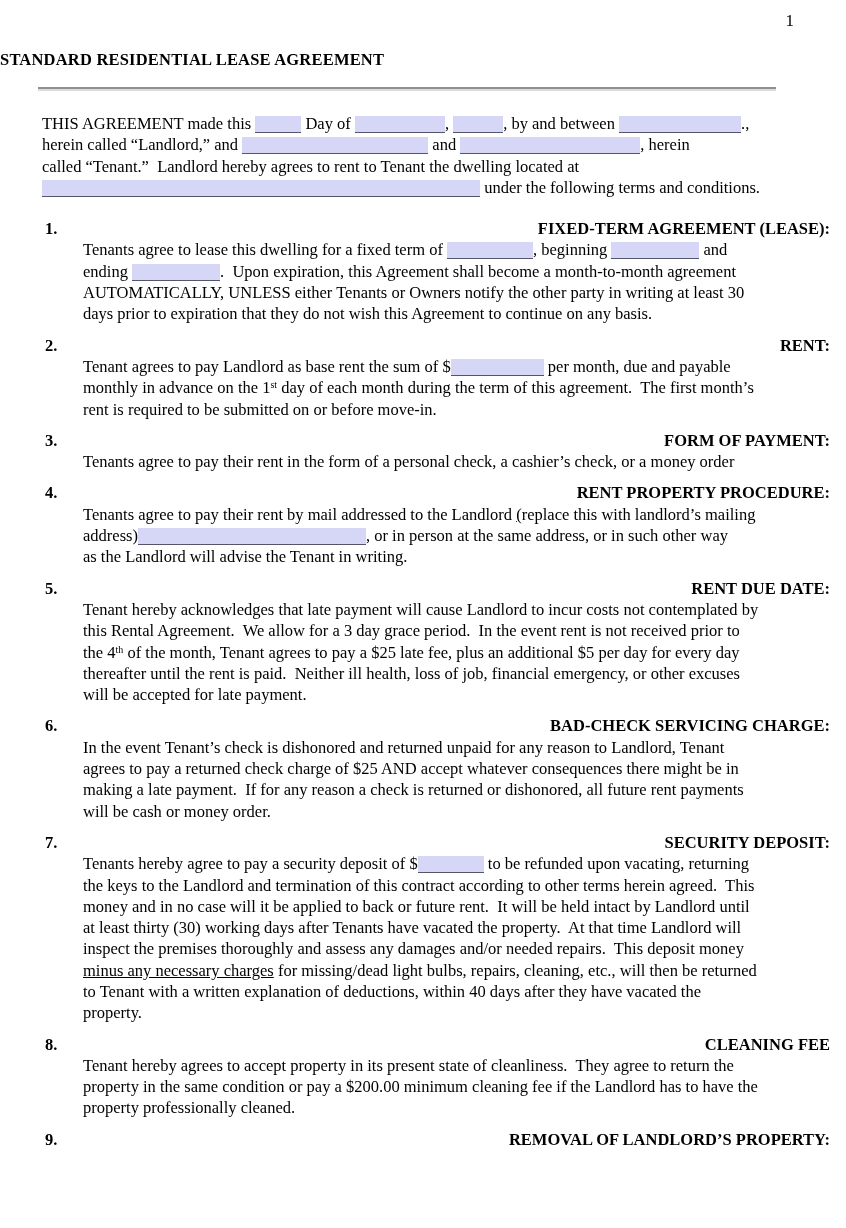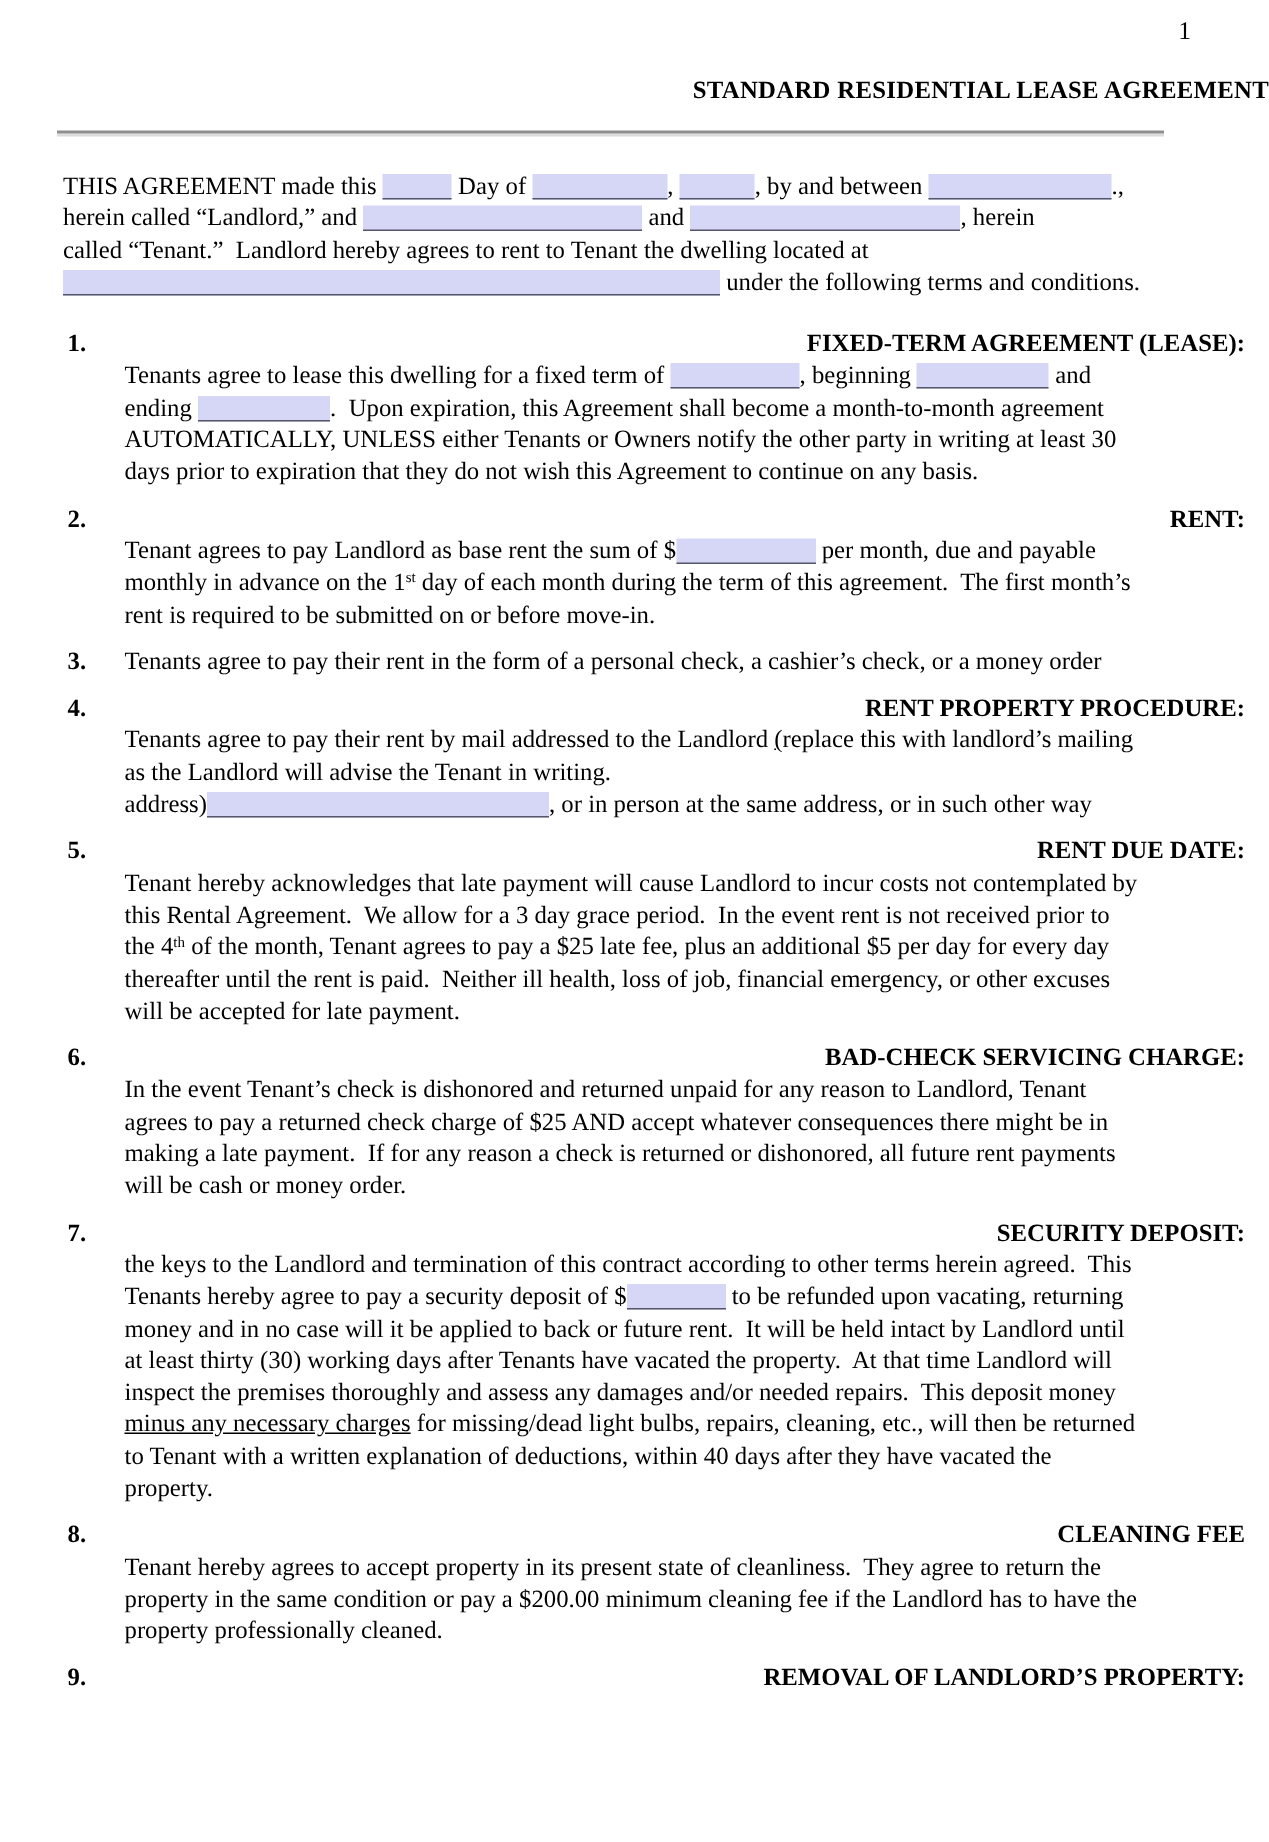--- a/index.html
+++ b/index.html
@@ -9,21 +9,21 @@
     --rule-light:#dcdcdc;
   }
   html,body{margin:0;padding:0;}
   body{
     width:846px;height:1228px;overflow:hidden;
     background:#ffffff;color:#000;
     font-family:"Liberation Serif","DejaVu Serif",serif;
     font-size:16.5px;
   }
   .page-number{padding:10px 52px 0 0;text-align:right;font-size:17px;line-height:21px;}
-  .title{margin-top:19px;text-align:right;font-weight:bold;font-size:16.5px;letter-spacing:.2px;}
+  .title{margin-top:19px;text-align:left;font-weight:bold;font-size:16.5px;letter-spacing:.2px;}
   .rule{margin:17px 70px 0 38px;height:2px;background:var(--rule-dark);box-shadow:0 2px 0 var(--rule-light);}
   .intro{margin:24px 20px 0 42px;}
   .line{white-space:pre;line-height:21.3px;height:21.3px;}
   .heading{font-weight:bold;line-height:21.3px;height:21.3px;white-space:pre;text-align:right;}
   sup{font-size:10px;vertical-align:5px;line-height:0;}
   .field{
     display:inline-block;height:16px;
     background:var(--field-bg);
     border-bottom:1px solid var(--field-underline);
     vertical-align:-4px;
@@ -63,30 +63,31 @@
         <div class="content">
           <div class="heading">RENT:</div>
           <div class="line">Tenant agrees to pay Landlord as base rent the sum of $<span class="field" style="width: 93px;"></span> per month, due and payable</div>
           <div class="line">monthly in advance on the 1<sup>st</sup> day of each month during the term of this agreement.  The first month’s</div>
           <div class="line">rent is required to be submitted on or before move-in.</div>
         </div>
       </div>
       <div class="section">
         <div class="num">3.</div>
         <div class="content">
+          <div class="heading">FORM OF PAYMENT:</div>
           <div class="line">Tenants agree to pay their rent in the form of a personal check, a cashier’s check, or a money order</div>
         </div>
       </div>
       <div class="section">
         <div class="num">4.</div>
         <div class="content">
           <div class="heading">RENT PROPERTY PROCEDURE:</div>
           <div class="line">Tenants agree to pay their rent by mail addressed to the Landlord <span class="u">(</span>replace this with landlord’s mailing</div>
+          <div class="line">address)<span class="field" style="width: 228px;"></span>, or in person at the same address, or in such other way</div>
           <div class="line">as the Landlord will advise the Tenant in writing.</div>
-          <div class="line">address)<span class="field" style="width: 228px;"></span>, or in person at the same address, or in such other way</div>
         </div>
       </div>
       <div class="section">
         <div class="num">5.</div>
         <div class="content">
           <div class="heading">RENT DUE DATE:</div>
           <div class="line">Tenant hereby acknowledges that late payment will cause Landlord to incur costs not contemplated by</div>
           <div class="line">this Rental Agreement.  We allow for a 3 day grace period.  In the event rent is not received prior to</div>
           <div class="line">the 4<sup>th</sup> of the month, Tenant agrees to pay a $25 late fee, plus an additional $5 per day for every day</div>
           <div class="line">thereafter until the rent is paid.  Neither ill health, loss of job, financial emergency, or other excuses</div>
@@ -100,22 +101,22 @@
           <div class="line">In the event Tenant’s check is dishonored and returned unpaid for any reason to Landlord, Tenant</div>
           <div class="line">agrees to pay a returned check charge of $25 AND accept whatever consequences there might be in</div>
           <div class="line">making a late payment.  If for any reason a check is returned or dishonored, all future rent payments</div>
           <div class="line">will be cash or money order.</div>
         </div>
       </div>
       <div class="section">
         <div class="num">7.</div>
         <div class="content">
           <div class="heading">SECURITY DEPOSIT:</div>
+          <div class="line">Tenants hereby agree to pay a security deposit of $<span class="field" style="width: 66px;"></span> to be refunded upon vacating, returning</div>
           <div class="line">the keys to the Landlord and termination of this contract according to other terms herein agreed.  This</div>
-          <div class="line">Tenants hereby agree to pay a security deposit of $<span class="field" style="width: 66px;"></span> to be refunded upon vacating, returning</div>
           <div class="line">money and in no case will it be applied to back or future rent.  It will be held intact by Landlord until</div>
           <div class="line">at least thirty (30) working days after Tenants have vacated the property.  At that time Landlord will</div>
           <div class="line">inspect the premises thoroughly and assess any damages and/or needed repairs.  This deposit money</div>
           <div class="line"><span class="u">minus any necessary charges</span> for missing/dead light bulbs, repairs, cleaning, etc., will then be returned</div>
           <div class="line">to Tenant with a written explanation of deductions, within 40 days after they have vacated the</div>
           <div class="line">property.</div>
         </div>
       </div>
       <div class="section">
         <div class="num">8.</div>

